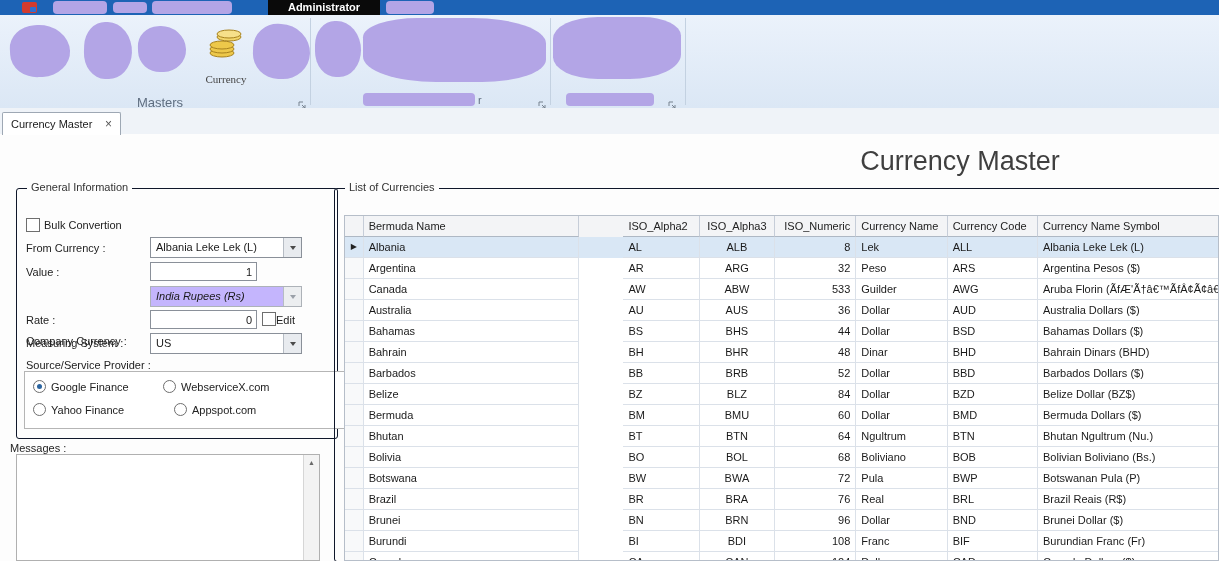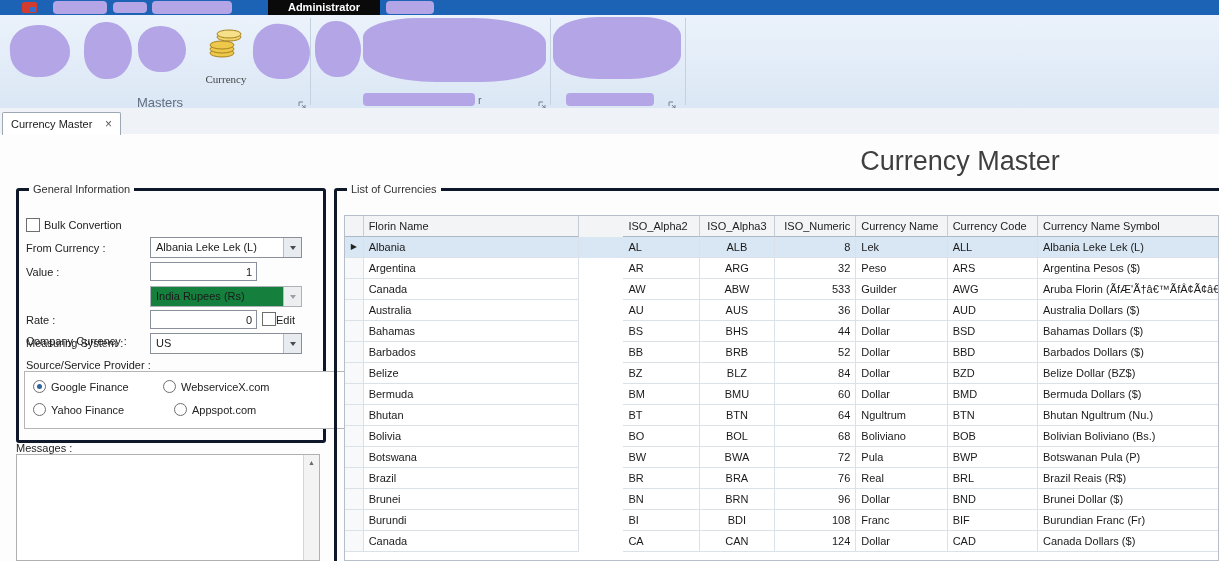--- a/index.html
+++ b/index.html
@@ -38,28 +38,28 @@
     position:absolute;left:2px;top:4px;height:23px;width:119px;background:#fff;
     border:1px solid #9ea8b4;border-bottom:none;border-radius:2px 2px 0 0;
     display:flex;align-items:center;padding:0 8px;box-sizing:border-box;z-index:2;
   }
   .doc-tab .tab-label{font-size:11px;color:#1a1a1a;flex:1;white-space:nowrap;}
   .doc-tab .tab-close{font-size:12px;color:#555;margin-left:8px;line-height:1;}
   
   .content{position:absolute;left:0;top:134px;width:1219px;height:427px;background:#fdfdfd;}
   .page-title{position:absolute;left:800px;top:12px;width:320px;text-align:center;
     font-size:27px;color:#3f3f3f;white-space:nowrap;}
-  .groupbox{position:absolute;border:3px solid #0f172a;border-radius:3px;}
+  .groupbox{position:absolute;border:1px solid #0f172a;border-radius:3px;padding-left:16px;}
   .gb-legend{position:absolute;top:-8px;left:10px;background:#fdfdfd;padding:0 4px;font-size:11px;color:#333;white-space:nowrap;}
   .lbl{position:absolute;font-size:11px;color:#222;white-space:nowrap;}
   .checkbox{position:absolute;width:12px;height:12px;background:#fff;border:1px solid #6e6e6e;}
   .combo{position:absolute;height:21px;box-sizing:border-box;border:1px solid #8a9099;background:#fff;display:flex;}
   .combo .combo-text{flex:1;font-size:11px;color:#1a1a1a;line-height:19px;padding:0 5px;white-space:nowrap;overflow:hidden;}
   .combo .combo-btn{width:17px;border-left:1px solid #b6bcc4;background:#e8ebef;display:flex;align-items:center;justify-content:center;}
-  .combo.disabled{background:#15803d;border-color:#adb2b8;}
+  .combo.disabled{background:#c4b5fd;border-color:#adb2b8;font-style:italic;}
   .combo.disabled .combo-btn{background:#eceef0;}
   .arrow-down{width:0;height:0;border-left:3.5px solid transparent;border-right:3.5px solid transparent;border-top:4px solid #4a4a4a;}
   .combo.disabled .arrow-down{border-top-color:#9aa0a8;}
   .textbox{position:absolute;height:19px;box-sizing:border-box;border:1px solid #8a9099;background:#fff;
     font-family:"Liberation Sans",sans-serif;font-size:11px;color:#1a1a1a;text-align:right;padding:0 4px;}
   .radio-panel{position:absolute;background:#fff;border:1px solid #b5b5b5;}
   .radio-item{position:absolute;display:flex;align-items:center;gap:5px;}
   .radio{width:11px;height:11px;border:1px solid #6e6e6e;border-radius:50%;background:#fff;display:flex;align-items:center;justify-content:center;}
   .radio.checked::after{content:"";width:5px;height:5px;border-radius:50%;background:#2c65a0;}
   .radio-label{font-size:11px;color:#222;}
@@ -214,35 +214,35 @@
     <div class="radio-item" style="left:8px;top:31px;">
       <span class="radio"></span>
       <span class="radio-label">Yahoo Finance</span>
     </div>
     <div class="radio-item" style="left:138px;top:31px;margin-left:11px;">
       <span class="radio"></span>
       <span class="radio-label">Appspot.com</span>
     </div>
   </div>
 
-  <span class="lbl" style="left:16px;top:308px;">Messages :</span>
+  <span class="lbl" style="left:10px;top:308px;">Messages :</span>
   <div class="messages-box" style="left:16px;top:320px;width:304px;height:107px;">
     <div class="msg-scrollbar">
       <div class="msg-scroll-up">▲</div>
     </div>
   </div>
 
   <div class="groupbox" style="left:334px;top:54px;width:884px;height:372px;">
     <span class="gb-legend">List of Currencies</span>
   </div>
 
   <div class="grid">
     <div class="ghead">
         <div class="hcell selector"></div>
-        <div class="hcell c0">Florin Name</div>
+        <div class="hcell c0">Bermuda Name</div>
         <div class="hcell c1">ISO_Alpha2</div>
         <div class="hcell c2">ISO_Alpha3</div>
         <div class="hcell c3">ISO_Numeric</div>
         <div class="hcell c4">Currency Name</div>
         <div class="hcell c5">Currency Code</div>
         <div class="hcell c6">Currency Name Symbol</div>
       </div>
     <div>
         <div class="grow selected">
           <div class="cell selector">▶</div>
@@ -289,20 +289,30 @@
           <div class="cell c0">Bahamas</div>
           <div class="cell c1">BS</div>
           <div class="cell c2">BHS</div>
           <div class="cell c3">44</div>
           <div class="cell c4">Dollar</div>
           <div class="cell c5">BSD</div>
           <div class="cell c6">Bahamas Dollars ($)</div>
         </div>
         <div class="grow">
           <div class="cell selector"></div>
+          <div class="cell c0">Bahrain</div>
+          <div class="cell c1">BH</div>
+          <div class="cell c2">BHR</div>
+          <div class="cell c3">48</div>
+          <div class="cell c4">Dinar</div>
+          <div class="cell c5">BHD</div>
+          <div class="cell c6">Bahrain Dinars (BHD)</div>
+        </div>
+        <div class="grow">
+          <div class="cell selector"></div>
           <div class="cell c0">Barbados</div>
           <div class="cell c1">BB</div>
           <div class="cell c2">BRB</div>
           <div class="cell c3">52</div>
           <div class="cell c4">Dollar</div>
           <div class="cell c5">BBD</div>
           <div class="cell c6">Barbados Dollars  ($)</div>
         </div>
         <div class="grow">
           <div class="cell selector"></div>

